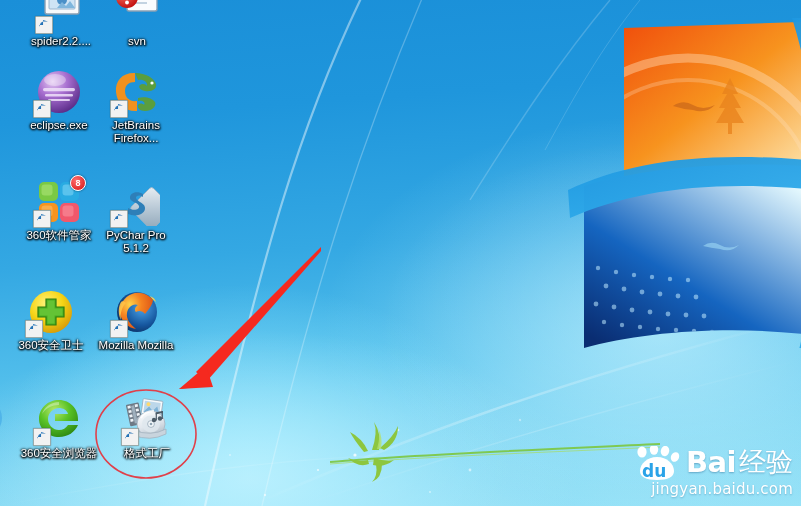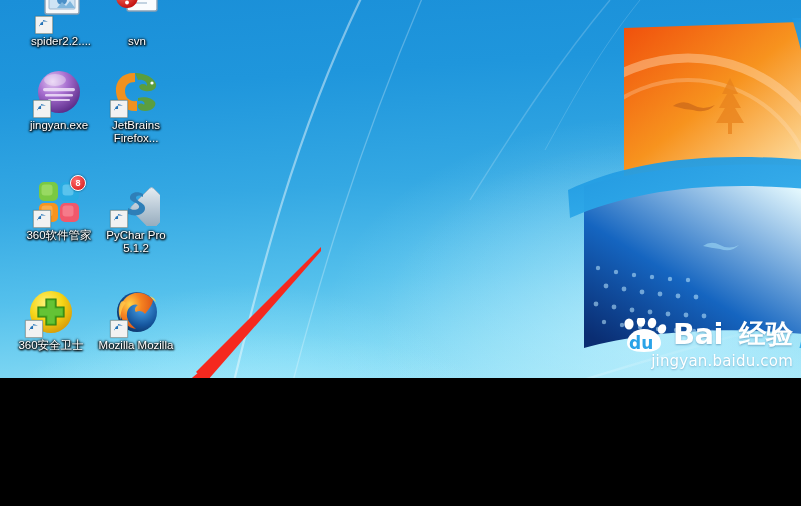--- a/index.html
+++ b/index.html
@@ -3,21 +3,21 @@
 <meta charset="utf-8">
 <title>Windows 7 Desktop</title>
 <style>
   html,body{margin:0;padding:0;}
   body{
     width:801px;height:506px;overflow:hidden;
     font-family:"Liberation Sans","DejaVu Sans",sans-serif;
     background:#000;
   }
   #desktop{
-    position:relative;width:801px;height:378px;overflow:hidden;
+    position:relative;width:801px;height:506px;overflow:hidden;
     background:
       radial-gradient(ellipse 420px 300px at 250px 470px, rgba(150,235,255,.85) 0%, rgba(120,220,255,0) 62%),
       radial-gradient(ellipse 520px 330px at 660px 330px, rgba(180,240,255,.55) 0%, rgba(150,225,255,0) 65%),
       linear-gradient(176deg,#1a8fd8 0%,#1f96dc 22%,#34a8e3 48%,#54c0ec 70%,#79d4f2 86%,#97e2f7 100%);
   }
   .arcwrap{position:absolute;pointer-events:none;overflow:hidden;}
 
   
   #winlogo{position:absolute;left:498px;top:18px;width:320px;height:330px;pointer-events:none;}
 
@@ -56,21 +56,21 @@
   
   #annot{position:absolute;left:0;top:0;width:801px;height:506px;pointer-events:none;}
 
   
   #watermark{position:absolute;right:8px;bottom:8px;text-align:right;pointer-events:none;
              -webkit-user-select:none;user-select:none;}
   #wm-main{display:flex;align-items:center;justify-content:flex-end;gap:1px;}
   #wm-bai{font-size:29px;font-weight:bold;color:#fff;letter-spacing:-.5px;
           font-family:"DejaVu Sans","Liberation Sans",sans-serif;text-shadow:0 1px 2px rgba(0,60,110,.35);}
   #wm-du{position:relative;display:inline-block;width:56px;height:32px;}
-  #wm-cn{font-size:27px;font-weight:bold;color:#fff;margin-left:15px;
+  #wm-cn{font-size:27px;font-weight:normal;color:#fff;margin-left:2px;
          font-family:"DejaVu Sans","Liberation Sans",sans-serif;text-shadow:0 1px 2px rgba(0,60,110,.35);}
   #wm-url{font-size:15px;color:#fff;margin-top:0;letter-spacing:.2px;
           font-family:"DejaVu Sans","Liberation Sans",sans-serif;text-shadow:0 1px 2px rgba(0,60,110,.3);}
 </style>
 </head>
 <body>
 
 <div id="desktop">
 
   <div class="arcwrap" style="left:0;top:0;width:801px;height:506px;">
@@ -302,21 +302,21 @@
         <circle cx="24" cy="24" r="21" fill="url(#ec)"></circle>
         <g fill="#f0e2fa" opacity=".85">
           <rect x="8" y="20" width="32" height="3.2" rx="1.6"></rect>
           <rect x="10" y="26" width="28" height="2.6" rx="1.3"></rect>
           <rect x="13" y="31" width="22" height="2" rx="1"></rect>
         </g>
         <ellipse cx="20" cy="12" rx="11" ry="6" fill="#fff" opacity=".35"></ellipse>
       </svg>
       <div class="shortcut"></div>
     </div>
-    <div class="label">jingyan.exe</div>
+    <div class="label">eclipse.exe</div>
   </div>
 
   <div class="icon" style="left:97px;top:68px;">
     <div class="glyph">
       <svg width="48" height="48" viewBox="0 0 48 48">
         <path d="M 22 5 C 10 5 3 13 4 24 C 5 36 14 44 25 43 L 25 33 C 18 34 13 30 13 23 C 13 17 17 14 23 14 L 23 5 Z" fill="#f0911e"></path>
         <path d="M 23 5 C 34 5 42 10 44 16 C 45 21 40 24 33 23 C 28 22 26 19 28 17 C 30 15 34 16 35 18 C 36 14 31 11 26 12 L 23 5 Z" fill="#5a9e3f"></path>
         <path d="M 26 30 C 33 28 40 30 43 34 C 45 38 40 43 33 43 C 28 43 25 40 26 37 C 27 35 31 35 32 37 C 34 34 30 32 26 33 Z" fill="#5a9e3f"></path>
         <circle cx="40" cy="15" r="1.6" fill="#fff"></circle>
       </svg>
@@ -416,20 +416,37 @@
 
   <div class="icon" style="left:-56px;top:396px;">
     <div class="glyph">
       <svg width="48" height="48" viewBox="0 0 48 48">
         <circle cx="24" cy="22" r="19" fill="#4fb3e8" opacity=".95"></circle>
       </svg>
     </div>
     <div class="label">를</div>
   </div>
 
+  <div class="icon" style="left:20px;top:396px;">
+    <div class="glyph">
+      <svg width="48" height="48" viewBox="0 0 48 48">
+        <defs>
+            <radialGradient id="br" cx="40%" cy="28%" r="76%">
+          <stop offset="0%" stop-color="#b6e86a"></stop>
+              <stop offset="50%" stop-color="#59c226"></stop>
+          <stop offset="100%" stop-color="#2e8a12"></stop>
+        </radialGradient>
+          </defs>
+        <path d="M 24 4 C 13 4 4 12 4 23 C 4 33 13 41 24 41 C 33 41 40 36 43 29 L 33 29 C 31 32 28 34 24 34 C 18 34 13 29 13 23 C 13 17 18 12 24 12 C 28 12 32 14 33 18 L 20 18 L 20 25 L 43 25 C 44 13 35 4 24 4 Z" fill="url(#br)"></path>
+        <path d="M 24 6 C 16 6 9 11 7 18 C 11 12 17 9 24 9 Z" fill="#ffffff" opacity=".35"></path>
+      </svg>
+      <div class="shortcut"></div>
+    </div>
+    <div class="label">360安全浏览器</div>
+  </div>
 
   <div class="icon" style="left:108px;top:396px;text-align:center;">
     <div class="glyph">
       <svg width="48" height="48" viewBox="0 0 48 48">
         <defs>
           <linearGradient id="ffact" x1="0" y1="0" x2="0.4" y2="1">
             <stop offset="0%" stop-color="#ffffff"></stop>
               <stop offset="60%" stop-color="#e2e8ee"></stop>
             <stop offset="100%" stop-color="#b8c3cd"></stop>
           </linearGradient>

